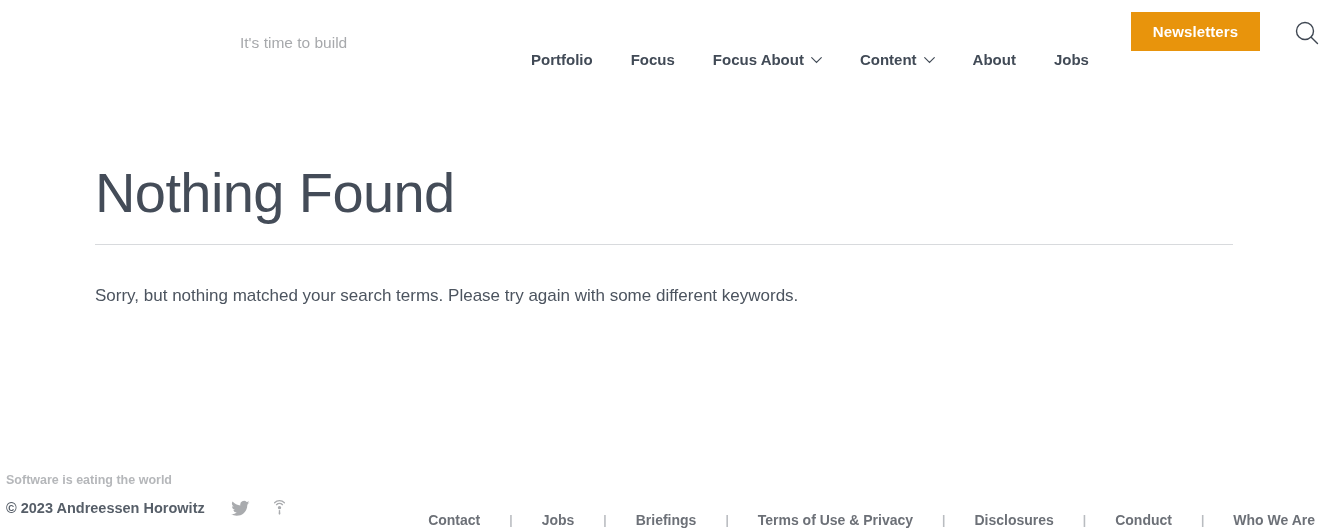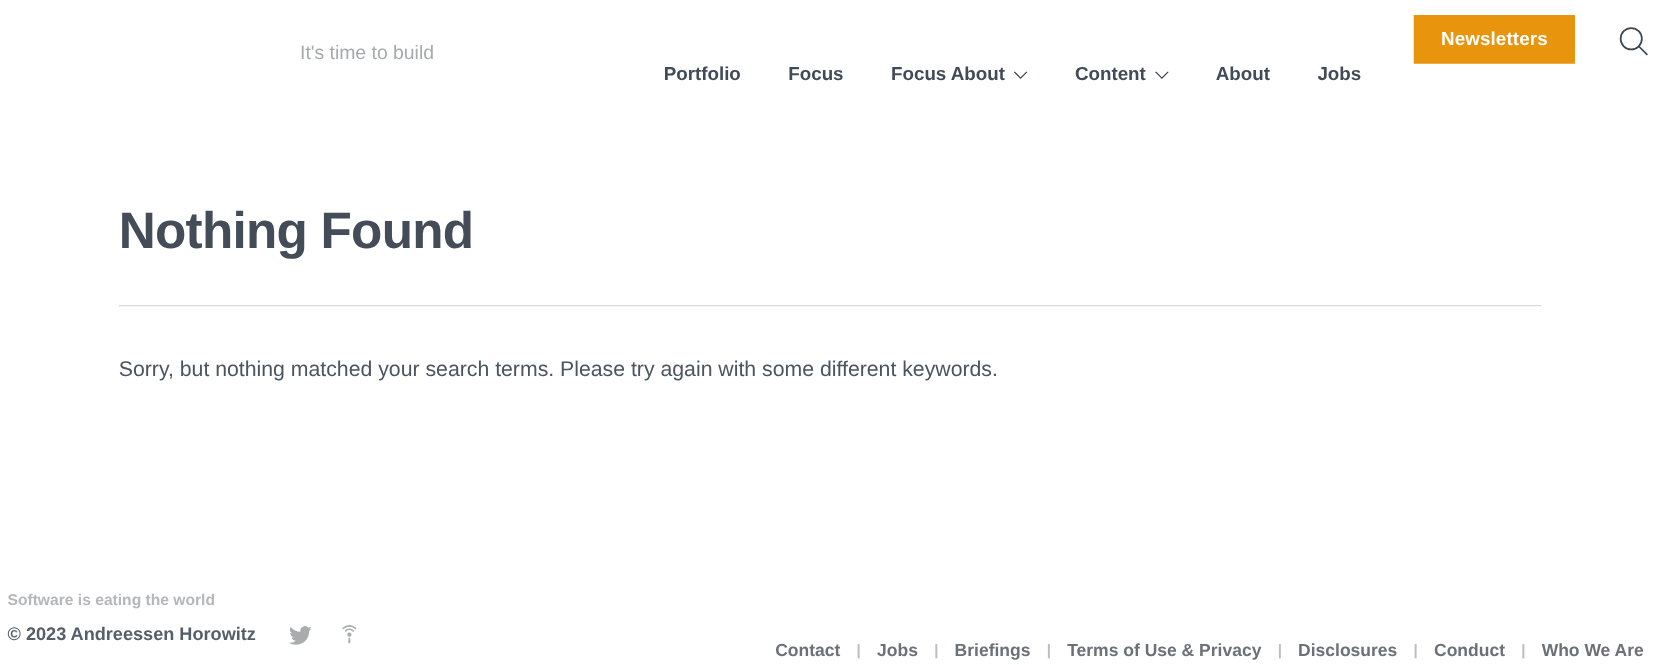--- a/index.html
+++ b/index.html
@@ -136,22 +136,22 @@
     position: absolute;
     left: 0;
     top: 62px;
     width: 1328px;
   }
 
   .page-title {
     position: absolute;
     left: 95px;
     top: 100px;
-    font-size: 41px;
-    font-weight: 700;
+    font-size: 56px;
+    font-weight: 400;
     color: #444c58;
     letter-spacing: -0.6px;
     line-height: 1.1;
     white-space: nowrap;
   }
 
   .divider {
     position: absolute;
     left: 95px;
     top: 182px;
@@ -222,20 +222,21 @@
 
   .footer-links {
     position: absolute;
     right: 0px;
     bottom: 4px;
     display: flex;
     align-items: center;
     font-size: 14px;
     color: #6c7077;
     white-space: nowrap;
+    gap: 16px;
   }
   .footer-link {
     color: #6c7077;
     text-decoration: none;
     cursor: pointer;
     padding: 0 13px;
   }
   .footer-sep {
     color: #b9bcc0;
     font-size: 12px;

